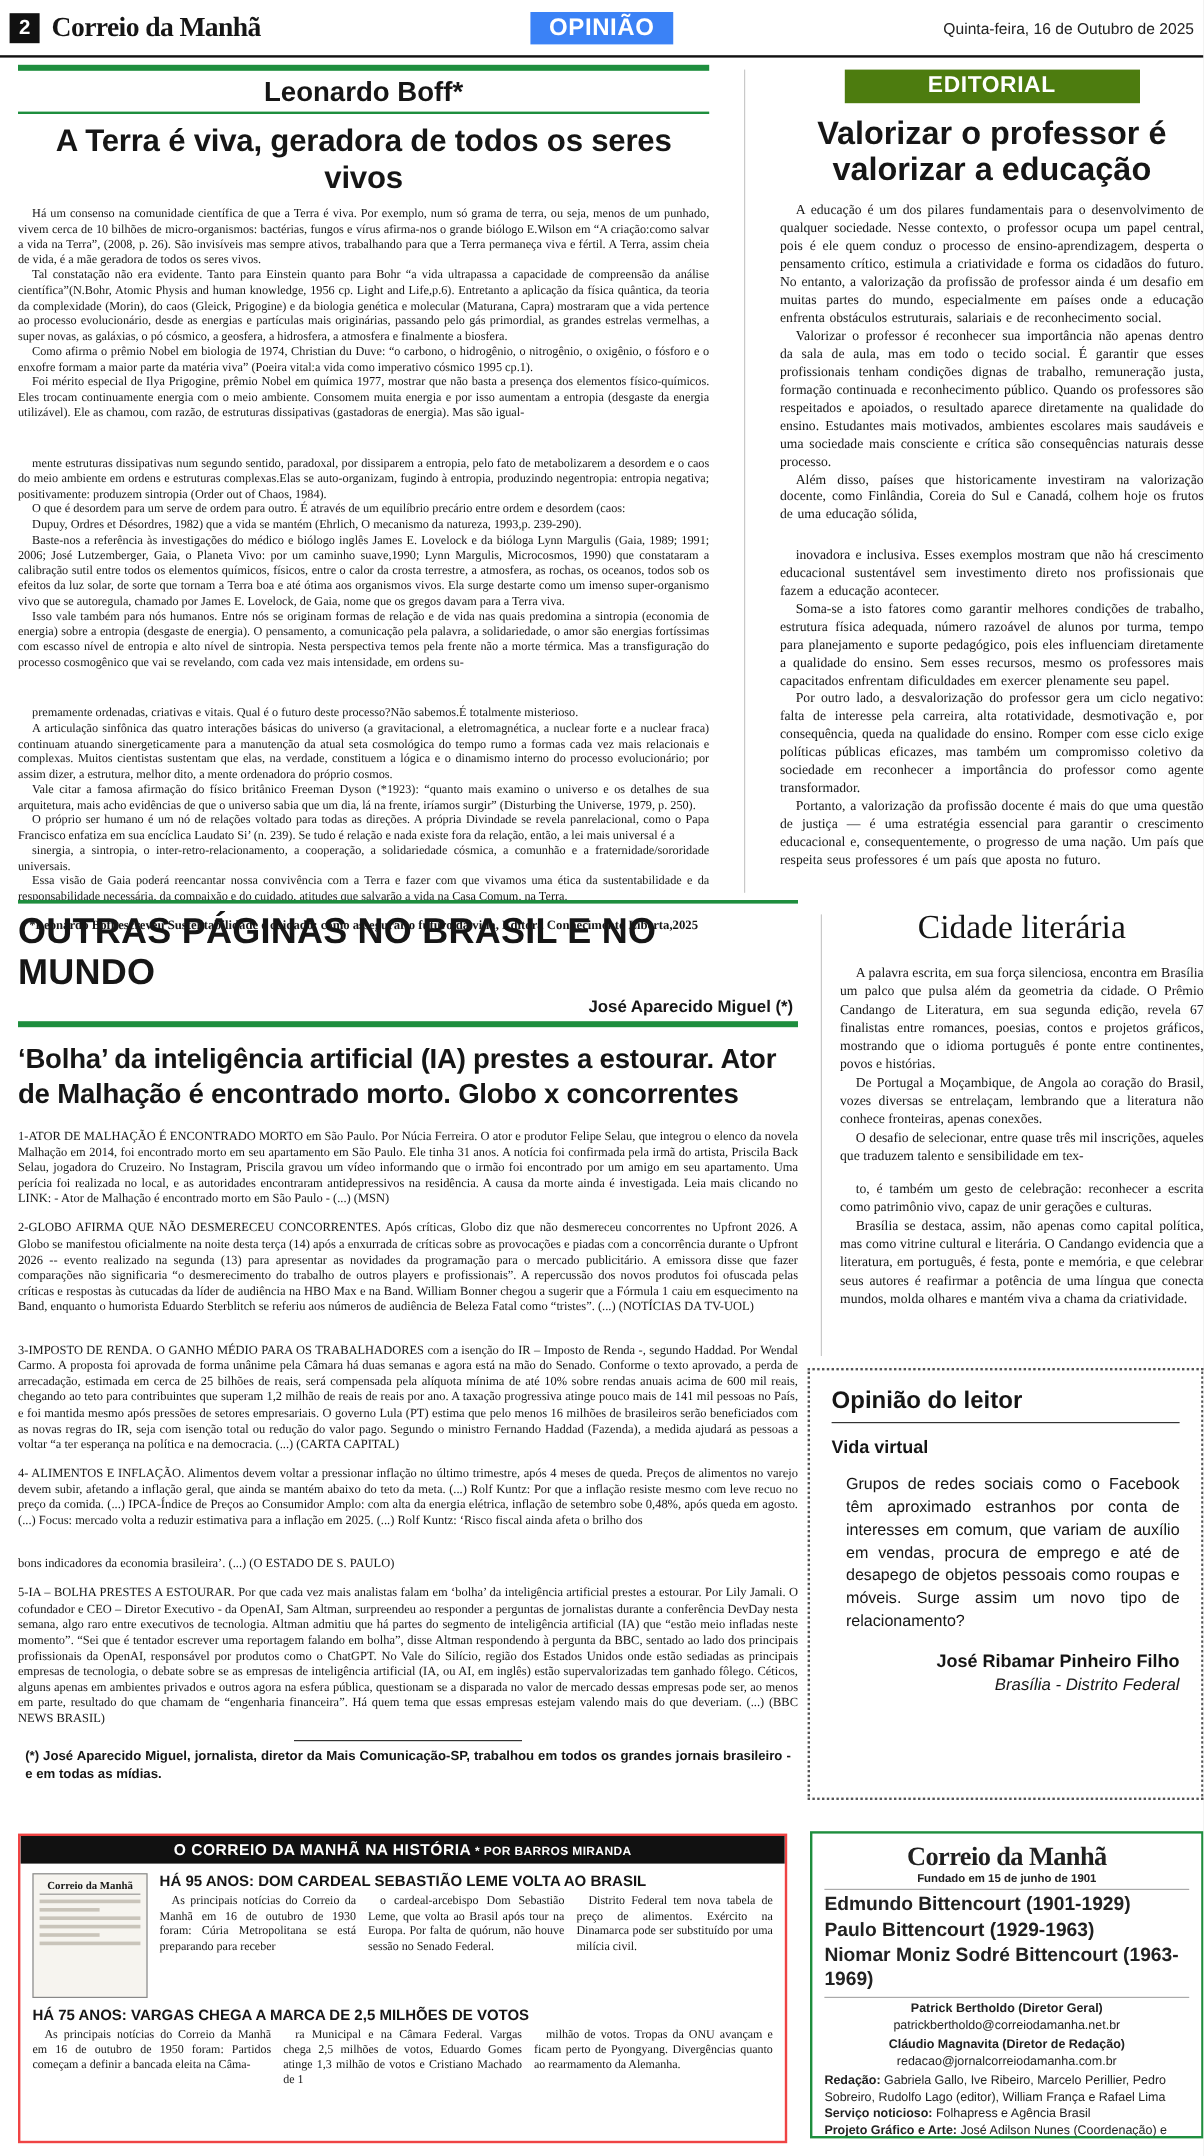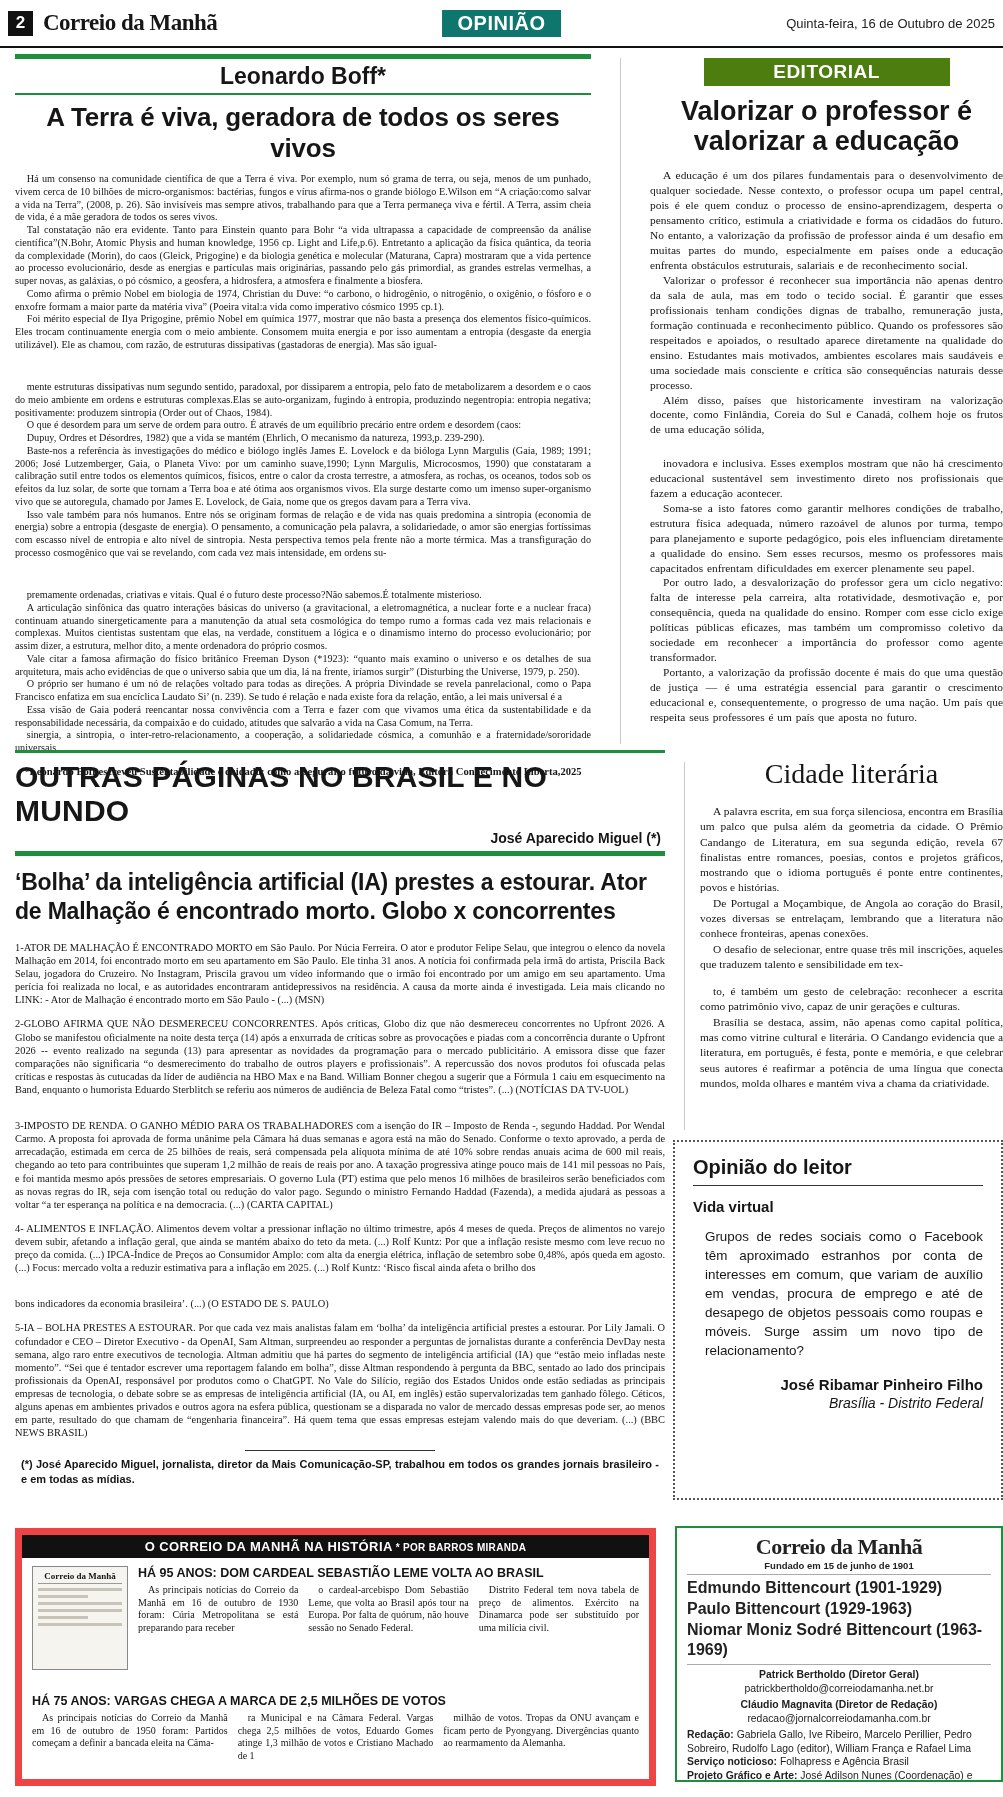--- a/index.html
+++ b/index.html
@@ -4,21 +4,21 @@
 <style>
   html,body{margin:0;padding:0;background:#e8e8e8;}
   .page{position:relative;width:1003px;height:1797px;background:#fff;margin:0 auto;
         font-family:"Liberation Serif",serif;color:#161616;overflow:hidden;}
   
   .hdr{position:absolute;left:0;top:0;width:1003px;height:46px;border-bottom:2px solid #111;}
   .hdr-inner{display:flex;align-items:center;height:100%;padding:0 8px;position:relative;}
   .pagenum{width:25px;height:25px;background:#111;color:#fff;display:flex;align-items:center;justify-content:center;
            font:bold 17px "Liberation Sans",sans-serif;margin-right:10px;}
   .brand{font:bold 23px "Liberation Serif",serif;letter-spacing:-.5px;}
-  .section-tag{position:absolute;left:50%;transform:translateX(-50%);background:#0f766e;color:#fff;
+  .section-tag{position:absolute;left:50%;transform:translateX(-50%);background:#3b82f6;color:#fff;
                font:bold 20px "Liberation Sans",sans-serif;padding:2px 16px;letter-spacing:.5px;}
   .hdr-date{margin-left:auto;font:13px "Liberation Sans",sans-serif;color:#222;}
   
   .grule{background:#1e8e3e;height:5px;width:100%;}
   .grule.thin{height:3px;}
   .vrule{position:absolute;width:1px;background:#c9c9c9;}
   .cols{display:flex;gap:12px;overflow:hidden;text-align:justify;flex-direction:column;}
   .col{flex:1 1 0;}
   .cols p{margin:0;text-indent:1.15em;}
   .serifbody p{margin:0;}
@@ -52,21 +52,21 @@
   
   .leitor{position:absolute;left:673px;top:1140px;width:330px;height:360px;border:2px dotted #555;
           padding:14px 18px;box-sizing:border-box;font-family:"Liberation Sans",sans-serif;}
   .lt-title{font:700 20px "Liberation Sans",sans-serif;margin:0 0 6px;}
   .lt-rule{border:none;border-top:1px solid #333;margin:0 0 12px;}
   .lt-sub{font:700 15px "Liberation Sans",sans-serif;margin:0 0 12px;}
   .lt-body{font-size:13.4px;line-height:1.42;text-align:justify;padding-left:12px;}
   .lt-sign{font:bold 15px "Liberation Sans",sans-serif;text-align:right;margin-top:16px;}
   .lt-loc{font:italic 14px "Liberation Sans",sans-serif;text-align:right;margin-top:2px;}
   
-  .historia{position:absolute;left:15px;top:1528px;width:641px;height:258px;border:7px solid #ef4444;
+  .historia{position:absolute;left:15px;top:1528px;width:641px;height:258px;border:2px solid #ef4444;
             box-sizing:border-box;overflow:hidden;}
   .hi-bar{background:#111;color:#fff;text-align:center;padding:4px 0;font:bold 13px "Liberation Sans",sans-serif;letter-spacing:.4px;}
   .hi-bar .suffix{font:bold 10px "Liberation Sans",sans-serif;letter-spacing:.3px;}
   .hi-content{padding:8px 10px;}
   .hi-row{display:flex;gap:10px;}
   .thumb{width:96px;height:104px;border:1px solid #888;background:#f6f4ef;flex:0 0 auto;
          display:flex;flex-direction:column;align-items:center;padding:4px 5px;box-sizing:border-box;}
   .thumb-mast{font:bold 9px "Liberation Serif",serif;white-space:nowrap;border-bottom:1px solid #999;width:100%;text-align:center;padding-bottom:2px;}
   .thumb-line{height:3px;background:#c9c4ba;width:100%;margin-top:4px;}
   .thumb-line.w60{width:60%;margin-right:auto;}
@@ -120,22 +120,22 @@
           <p>Dupuy, Ordres et Désordres, 1982) que a vida se mantém (Ehrlich, O mecanismo da natureza, 1993,p. 239-290).</p>
           <p>Baste-nos a referência às investigações do médico e biólogo inglês James E. Lovelock e da bióloga Lynn Margulis (Gaia, 1989; 1991; 2006; José Lutzemberger, Gaia, o Planeta Vivo: por um caminho suave,1990; Lynn Margulis, Microcosmos, 1990) que constataram a calibração sutil entre todos os elementos químicos, físicos, entre o calor da crosta terrestre, a atmosfera, as rochas, os oceanos, todos sob os efeitos da luz solar, de sorte que tornam a Terra boa e até ótima aos organismos vivos. Ela surge destarte como um imenso super-organismo vivo que se autoregula, chamado por James E. Lovelock, de Gaia, nome que os gregos davam para a Terra viva.</p>
           <p>Isso vale também para nós humanos. Entre nós se originam formas de relação e de vida nas quais predomina a sintropia (economia de energia) sobre a entropia (desgaste de energia). O pensamento, a comunicação pela palavra, a solidariedade, o amor são energias fortíssimas com escasso nível de entropia e alto nível de sintropia. Nesta perspectiva temos pela frente não a morte térmica. Mas a transfiguração do processo cosmogênico que vai se revelando, com cada vez mais intensidade, em ordens su-</p>
         </div>
       <div class="col">
         <div>
             <p>premamente ordenadas, criativas e vitais. Qual é o futuro deste processo?Não sabemos.É totalmente misterioso.</p>
             <p>A articulação sinfônica das quatro interações básicas do universo (a gravitacional, a eletromagnética, a nuclear forte e a nuclear fraca) continuam atuando sinergeticamente para a manutenção da atual seta cosmológica do tempo rumo a formas cada vez mais relacionais e complexas. Muitos cientistas sustentam que elas, na verdade, constituem a lógica e o dinamismo interno do processo evolucionário; por assim dizer, a estrutura, melhor dito, a mente ordenadora do próprio cosmos.</p>
             <p>Vale citar a famosa afirmação do físico britânico Freeman Dyson (*1923): “quanto mais examino o universo e os detalhes de sua arquitetura, mais acho evidências de que o universo sabia que um dia, lá na frente, iríamos surgir” (Disturbing the Universe, 1979, p. 250).</p>
             <p>O próprio ser humano é um nó de relações voltado para todas as direções. A própria Divindade se revela panrelacional, como o Papa Francisco enfatiza em sua encíclica Laudato Si’ (n. 239). Se tudo é relação e nada existe fora da relação, então, a lei mais universal é a</p>
+            <p>sinergia, a sintropia, o inter-retro-relacionamento, a cooperação, a solidariedade cósmica, a comunhão e a fraternidade/sororidade universais.</p>
             <p>Essa visão de Gaia poderá reencantar nossa convivência com a Terra e fazer com que vivamos uma ética da sustentabilidade e da responsabilidade necessária, da compaixão e do cuidado, atitudes que salvarão a vida na Casa Comum, na Terra.</p>
-            <p>sinergia, a sintropia, o inter-retro-relacionamento, a cooperação, a solidariedade cósmica, a comunhão e a fraternidade/sororidade universais.</p>
           </div>
         <div class="boff-credit">*Leonardo Boff escreveu Sustentabilidade e cuidado: como assegurar o futuro da vida, Editora Conhecimento Liberta,2025</div>
       </div>
     </div>
   </div>
 
   <div class="editorial">
     <div class="ed-label">EDITORIAL</div>
     <div class="ed-headline">Valorizar o professor é valorizar a educação</div>
     <div class="cols serifbody">
@@ -229,21 +229,21 @@
               </div>
             <div class="col">
                 <p>o cardeal-arcebispo Dom Sebastião Leme, que volta ao Brasil após tour na Europa. Por falta de quórum, não houve sessão no Senado Federal.</p>
               </div>
             <div class="col">
                 <p>Distrito Federal tem nova tabela de preço de alimentos. Exército na Dinamarca pode ser substituído por uma milícia civil.</p>
               </div>
           </div>
         </div>
       </div>
-      <div style="margin-top:24px;">
+      <div style="margin-top:7px;">
         <div class="hi-item-title">HÁ 75 ANOS: VARGAS CHEGA A MARCA DE 2,5 MILHÕES DE VOTOS</div>
         <div class="hi-cols">
           <div class="col">
               <p>As principais notícias do Correio da Manhã em 16 de outubro de 1950 foram: Partidos começam a definir a bancada eleita na Câma-</p>
             </div>
           <div class="col">
               <p>ra Municipal e na Câmara Federal. Vargas chega 2,5 milhões de votos, Eduardo Gomes atinge 1,3 milhão de votos e Cristiano Machado de 1</p>
             </div>
           <div class="col">
               <p>milhão de votos. Tropas da ONU avançam e ficam perto de Pyongyang. Divergências quanto ao rearmamento da Alemanha.</p>

